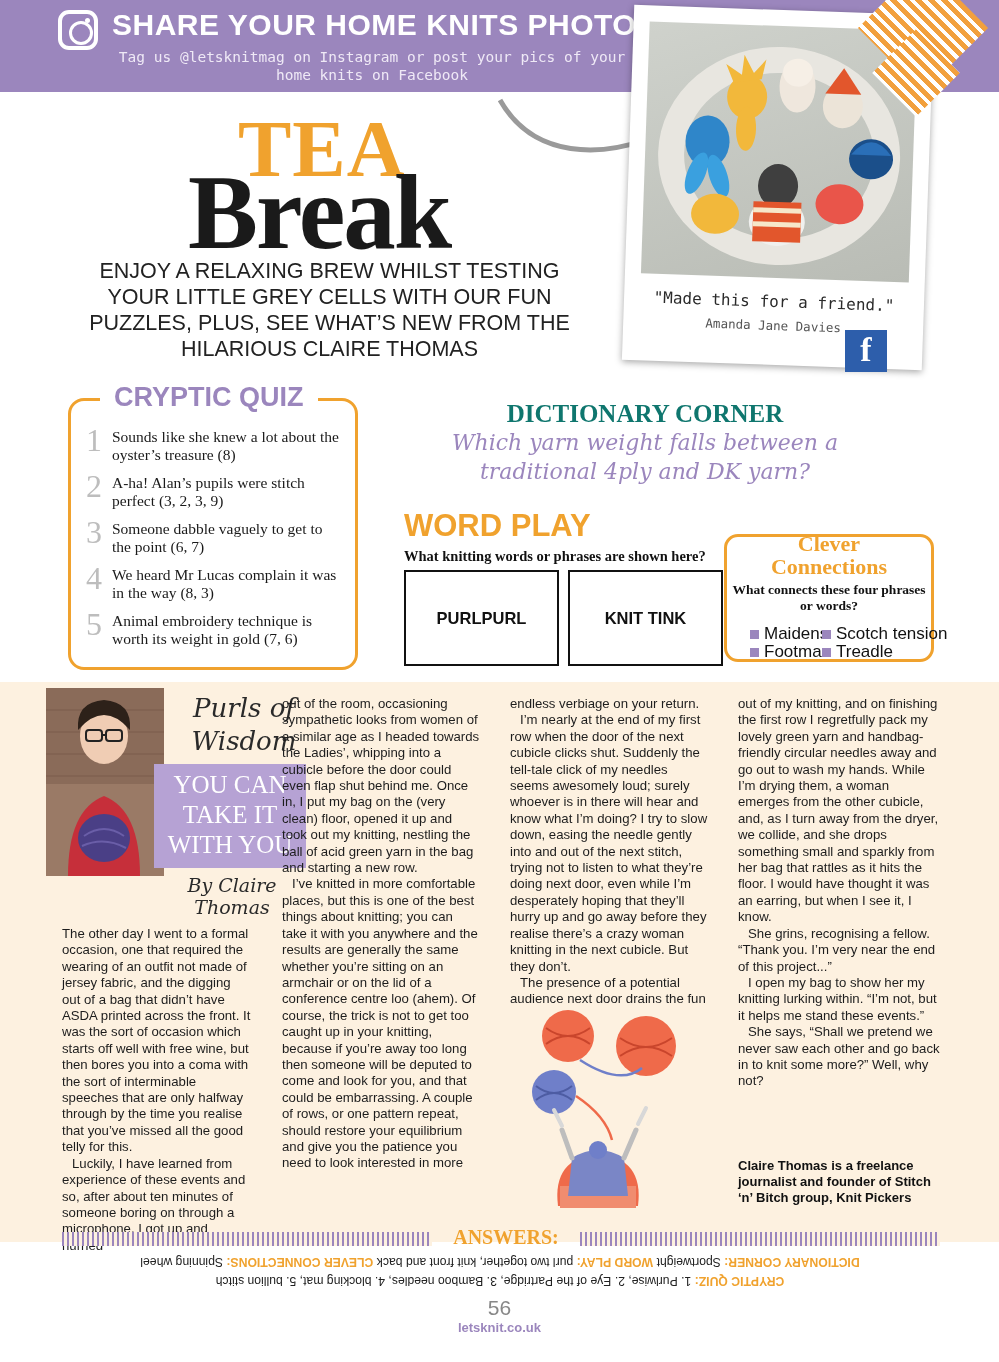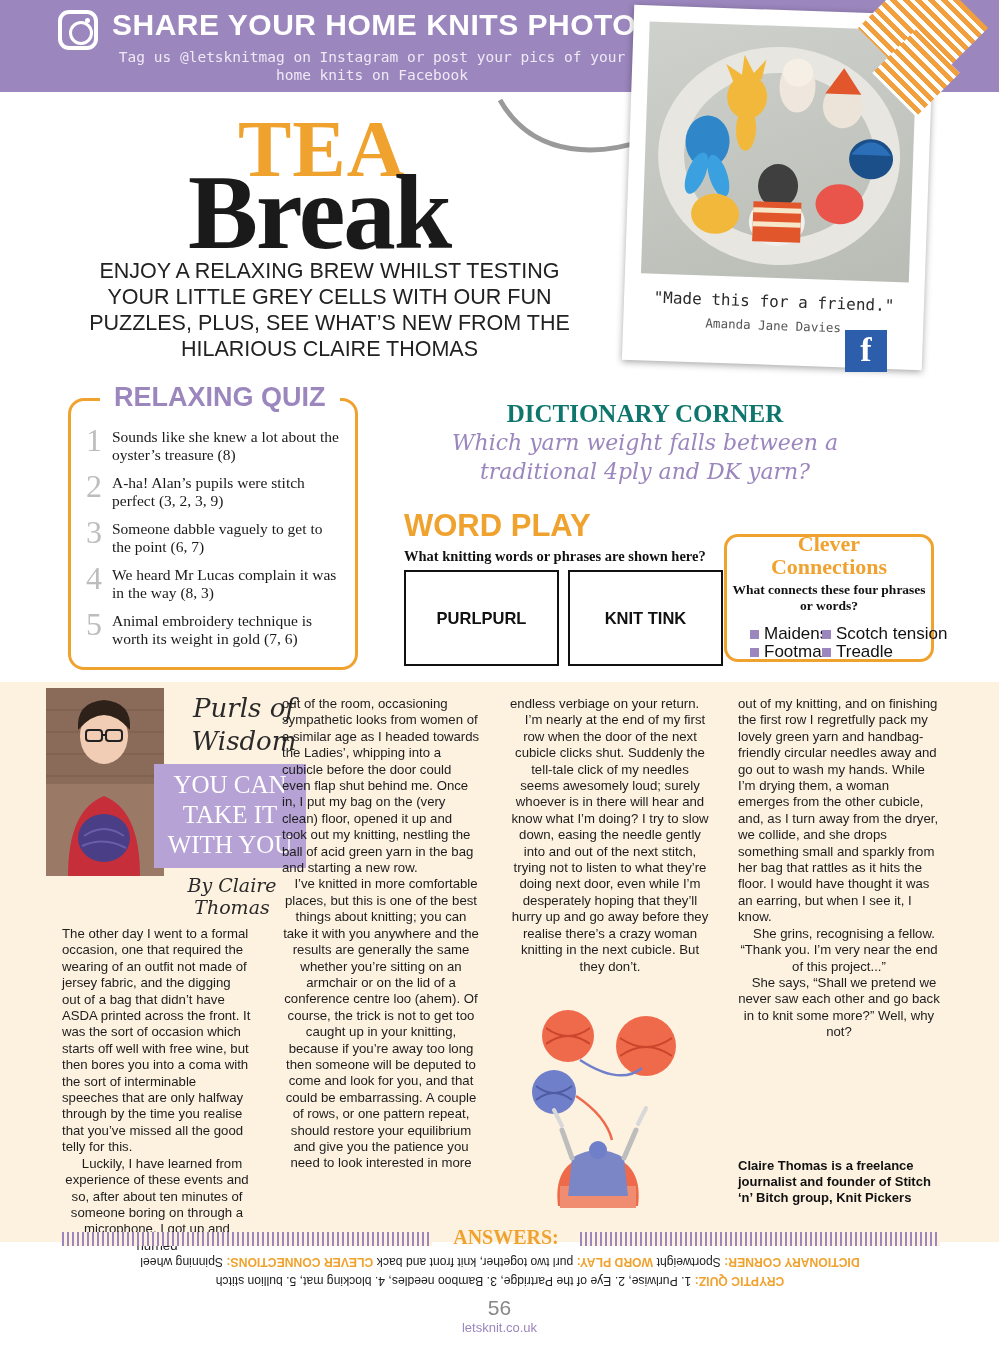--- a/index.html
+++ b/index.html
@@ -201,21 +201,21 @@
   }
   .byline {
     position: absolute; left: 152px; top: 874px; width: 160px; text-align: center;
     font-family: "DejaVu Serif", serif; font-style: italic; font-size: 19px; color: #2a2a2a;
   }
   .col {
     position: absolute; font-family: "Liberation Sans", sans-serif;
     font-size: 13.2px; line-height: 16.4px; color: #1d1d1d; text-align: left;
   }
   .col p { margin-bottom: 0; text-indent: 0; }
-  .col p + p { text-indent: 10px; text-align: center; }
+  .col p + p { text-indent: 10px; }
   .bio {
     position: absolute; left: 738px; top: 1158px; width: 200px;
     font-size: 13px; line-height: 16px; font-weight: bold; color: #111;
   }
 
   
   .yarn-ill { position: absolute; left: 488px; top: 1000px; width: 222px; height: 226px; }
 
   
   .ans-rule-l, .ans-rule-r {
@@ -234,21 +234,21 @@
     transform: rotate(180deg);
   }
   .ans-label { color: #f0a22e; font-weight: bold; }
 
   .page-num {
     position: absolute; left: 0; top: 1296px; width: 999px; text-align: center;
     font-size: 21px; color: #888;
   }
   .page-url {
     position: absolute; left: 0; top: 1320px; width: 999px; text-align: center;
-    font-size: 13px; font-weight: normal; color: #9b86bd;
+    font-size: 13px; font-weight: bold; color: #9b86bd;
   }
 </style>
 </head>
 <body>
 
 <div class="top-banner"></div>
 <div class="ig-icon"></div>
 <div class="banner-title">SHARE YOUR HOME KNITS PHOTOS!</div>
 <div class="banner-sub">Tag us @letsknitmag on Instagram or post your pics of your home knits on Facebook</div>
 <div class="diamond"></div>
@@ -289,21 +289,21 @@
         <ellipse cx="72" cy="190" rx="24" ry="20" fill="#f2b83b"></ellipse>
       </g>
     </svg>
   </div>
   <div class="polaroid-cap1">"Made this for a friend."</div>
   <div class="polaroid-cap2">Amanda Jane Davies</div>
 </div>
 <div class="fb-badge">f</div>
 
 <div class="cryptic-box"></div>
-<div class="cryptic-title">RELAXING QUIZ</div>
+<div class="cryptic-title">CRYPTIC QUIZ</div>
 
 <div class="quiz-item" style="top:428px">
   <span class="quiz-num">1</span>
   <span class="quiz-txt">Sounds like she knew a lot about the oyster’s treasure (8)</span>
 </div>
 <div class="quiz-item" style="top:474px">
   <span class="quiz-num">2</span>
   <span class="quiz-txt">A-ha! Alan’s pupils were stitch perfect (3, 2, 3, 9)</span>
 </div>
 <div class="quiz-item" style="top:520px">
@@ -373,25 +373,27 @@
 </div>
 
 <div class="col" style="left:282px; top:696px; width:198px;">
   <p>out of the room, occasioning sympathetic looks from women of a similar age as I headed towards the Ladies’, whipping into a cubicle before the door could even flap shut behind me. Once in, I put my bag on the (very clean) floor, opened it up and took out my knitting, nestling the ball of acid green yarn in the bag and starting a new row.</p>
   <p>I’ve knitted in more comfortable places, but this is one of the best things about knitting; you can take it with you anywhere and the results are generally the same whether you’re sitting on an armchair or on the lid of a conference centre loo (ahem). Of course, the trick is not to get too caught up in your knitting, because if you’re away too long then someone will be deputed to come and look for you, and that could be embarrassing. A couple of rows, or one pattern repeat, should restore your equilibrium and give you the patience you need to look interested in more</p>
 </div>
 
 <div class="col" style="left:510px; top:696px; width:200px;">
   <p>endless verbiage on your return.</p>
   <p>I’m nearly at the end of my first row when the door of the next cubicle clicks shut. Suddenly the tell-tale click of my needles seems awesomely loud; surely whoever is in there will hear and know what I’m doing? I try to slow down, easing the needle gently into and out of the next stitch, trying not to listen to what they’re doing next door, even while I’m desperately hoping that they’ll hurry up and go away before they realise there’s a crazy woman knitting in the next cubicle. But they don’t.</p>
+  <p>The presence of a potential audience next door drains the fun</p>
 </div>
 
 <div class="col" style="left:738px; top:696px; width:202px;">
   <p>out of my knitting, and on finishing the first row I regretfully pack my lovely green yarn and handbag-friendly circular needles away and go out to wash my hands. While I’m drying them, a woman emerges from the other cubicle, and, as I turn away from the dryer, we collide, and she drops something small and sparkly from her bag that rattles as it hits the floor. I would have thought it was an earring, but when I see it, I know.</p>
   <p>She grins, recognising a fellow. “Thank you. I’m very near the end of this project...”</p>
+  <p>I open my bag to show her my knitting lurking within. “I’m not, but it helps me stand these events.”</p>
   <p>She says, “Shall we pretend we never saw each other and go back in to knit some more?” Well, why not?</p>
 </div>
 
 <div class="bio">Claire Thomas is a freelance journalist and founder of Stitch ‘n’ Bitch group, Knit Pickers</div>
 
 <svg class="yarn-ill" viewBox="0 0 222 226">
   <circle cx="80" cy="36" r="26" fill="#ef6a4a"></circle>
   <path d="M58 28 q22 16 44 0 M58 44 q22 -16 44 0" stroke="#c9452c" stroke-width="2" fill="none"></path>
   <circle cx="158" cy="46" r="30" fill="#ef6a4a"></circle>
   <path d="M132 38 q26 18 52 0 M132 56 q26 -18 52 0" stroke="#c9452c" stroke-width="2" fill="none"></path>

